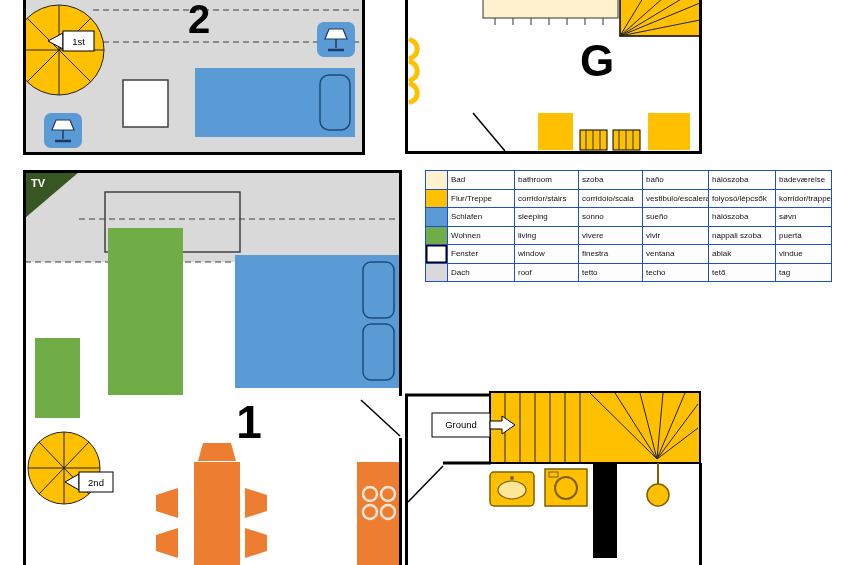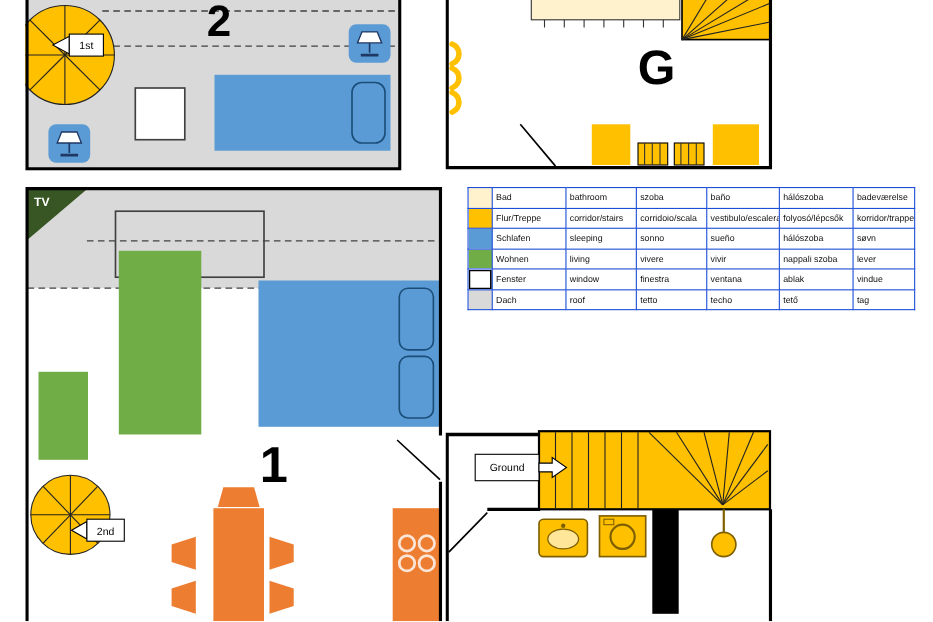--- a/index.html
+++ b/index.html
@@ -165,21 +165,21 @@
       <td class="term">søvn</td>
     </tr>
 
     <tr>
       <td class="swatch" style="background: rgb(112, 173, 71);"></td>
       <td class="term">Wohnen</td>
       <td class="term">living</td>
       <td class="term">vivere</td>
       <td class="term">vivir</td>
       <td class="term">nappali szoba</td>
-      <td class="term">lever</td>
+      <td class="term">puerta</td>
     </tr>
 
 
     <tr>
       <td class="swatch swatch-window"></td>
       <td class="term">Fenster</td>
       <td class="term">window</td>
       <td class="term">finestra</td>
       <td class="term">ventana</td>
       <td class="term">ablak</td>

